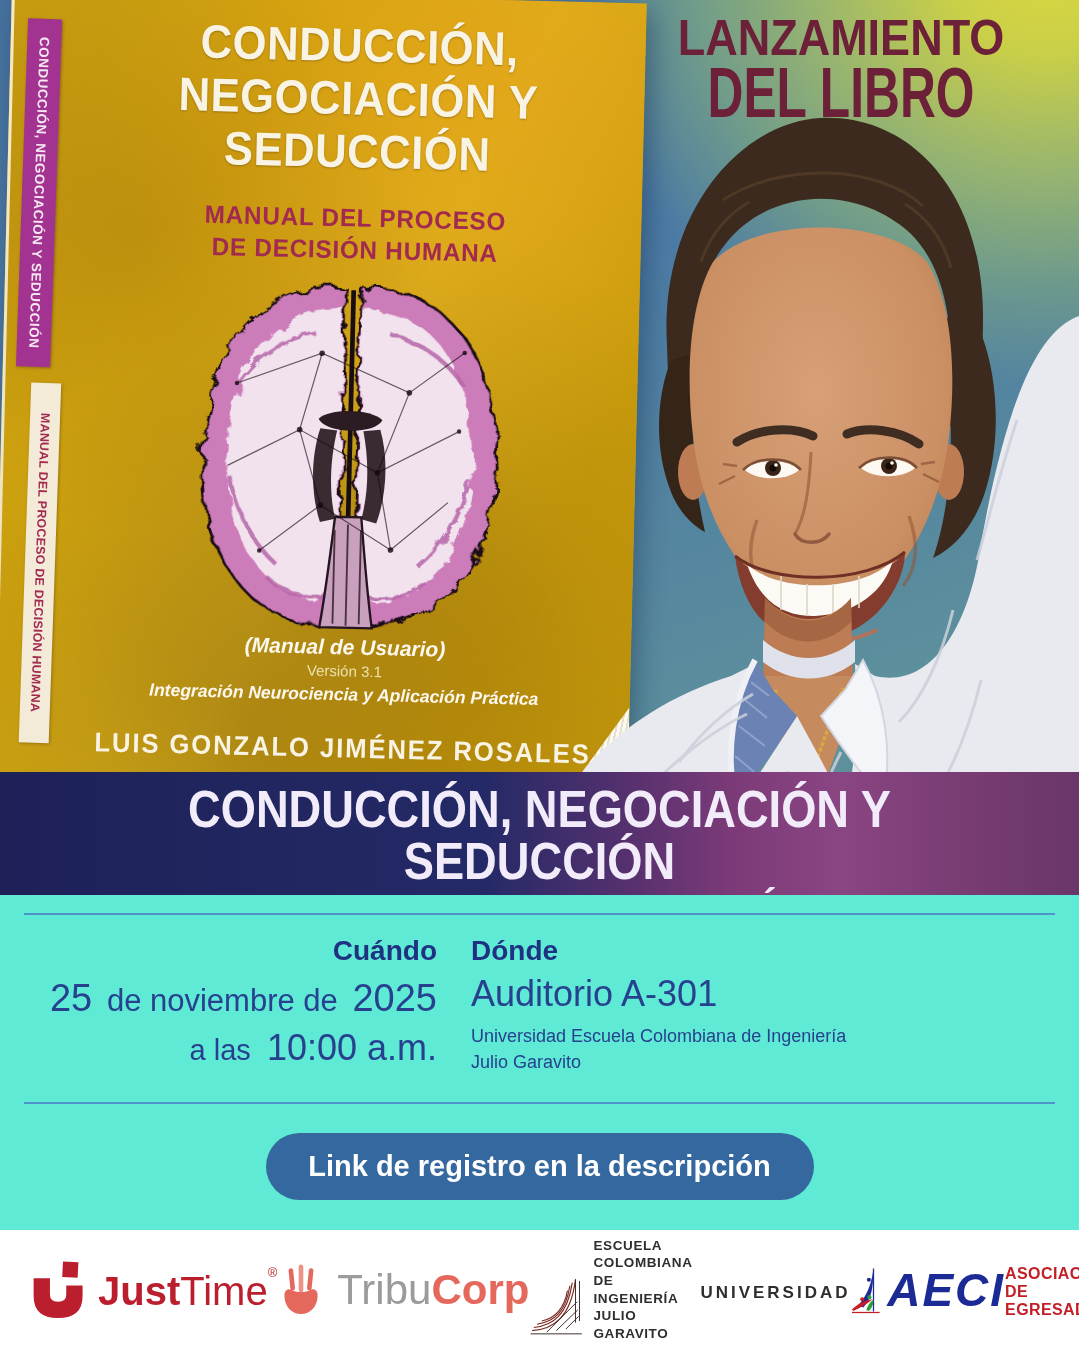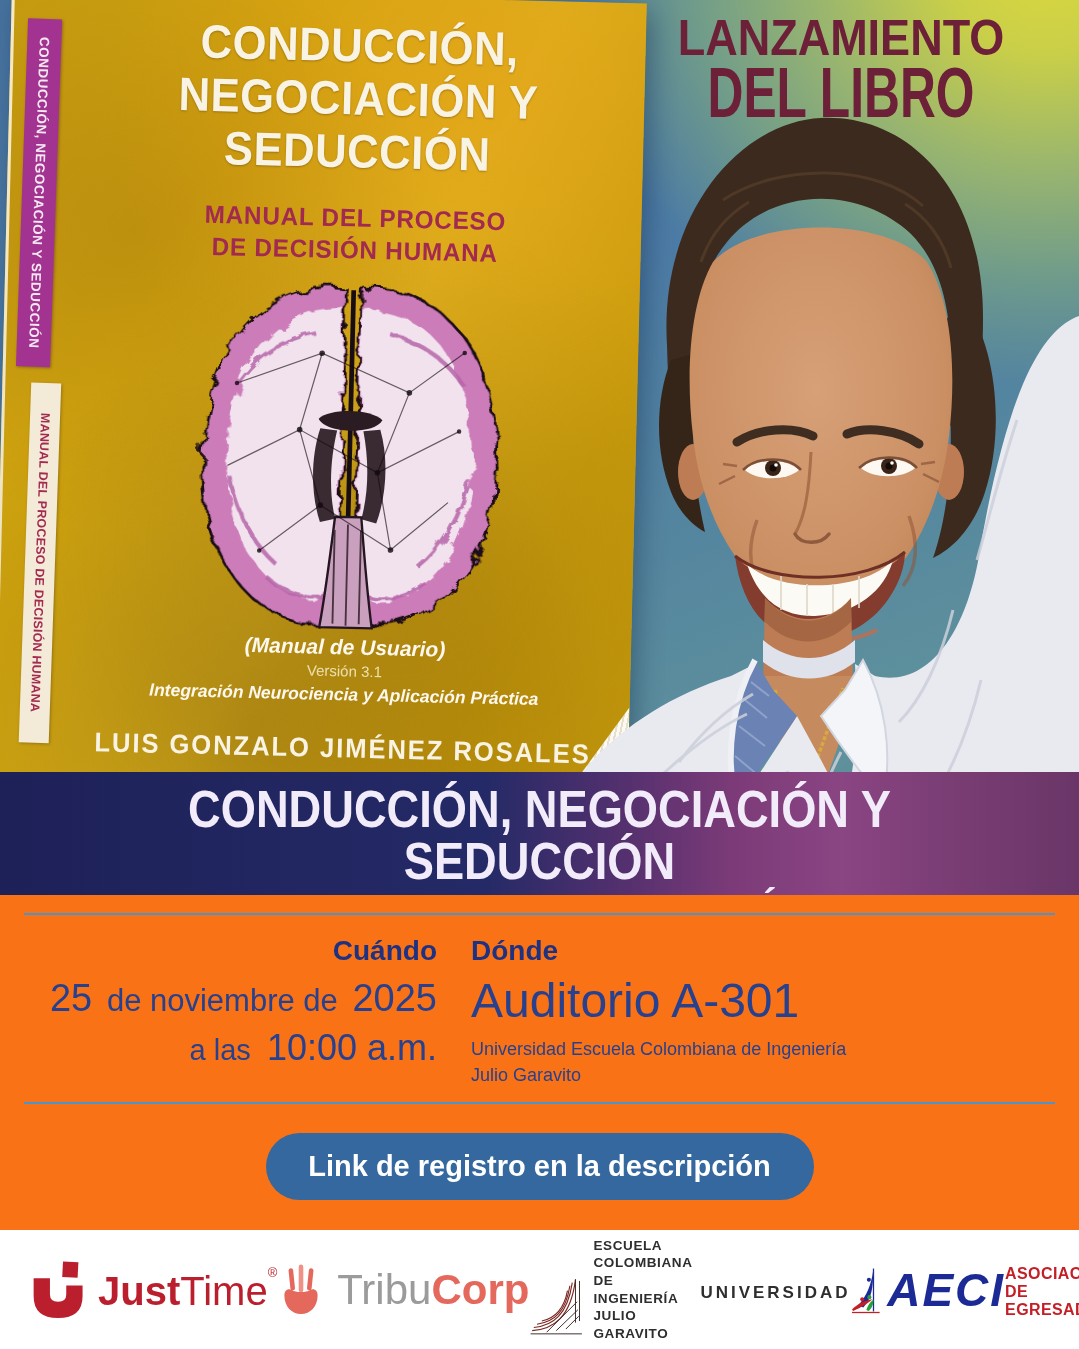--- a/index.html
+++ b/index.html
@@ -51,33 +51,33 @@
   .portrait{position:absolute;right:0;top:0;width:520px;height:895px;z-index:3;}
 
   
   .banner{position:absolute;left:0;top:772px;width:100%;height:123px;z-index:6;
     background:linear-gradient(90deg,#1e2158 0%,#242a67 45%,#55306e 58%,#7c3b78 68%,#8a4583 78%,#7a3d74 88%,#6a3668 100%);
     color:#f2ecfa;text-align:center;}
   .banner .b1{margin-top:11px;font-size:52px;font-weight:800;line-height:1;transform:scaleX(.87);transform-origin:center;}
   .banner .b2{margin-top:3px;font-size:44px;font-weight:800;line-height:1;transform:scaleX(.89);transform-origin:center;}
 
   
-  .info{position:relative;height:335px;background:#f97316;}
+  .info{position:relative;height:335px;background:#5eead4;}
   .rule{position:absolute;left:24px;right:24px;height:2px;background:#4e93c9;}
   .rule-top{top:18px;} .rule-bottom{top:207px;}
   .info-grid{position:absolute;top:40px;left:0;right:0;display:flex;color:#27418f;}
   .col-left{width:437px;text-align:right;padding-right:17px;}
   .col-right{flex:1;text-align:left;padding-left:17px;}
   .io-label{font-size:28px;font-weight:bold;color:#1f3282;}
   .date-line{margin-top:10px;font-size:31px;white-space:nowrap;}
   .date-line .big{font-size:38px;}
   .date-line .mid{margin:0 6px;}
   .time-line{margin-top:7px;font-size:29px;white-space:nowrap;}
   .time-line .big{font-size:36px;margin-left:8px;}
-  .venue{margin-top:6px;font-size:48px;}
+  .venue{margin-top:6px;font-size:36px;}
   .org{margin-top:9px;font-size:18px;line-height:1.42;}
 
   
   .cta-btn{position:absolute;top:238px;left:50%;transform:translateX(-50%);
     width:548px;height:67px;border:none;border-radius:34px;background:#35689e;
     color:#fff;font-family:"Liberation Sans",sans-serif;font-size:29px;font-weight:bold;cursor:pointer;}
 
   
   .footer{height:119px;background:#fff;display:flex;align-items:center;justify-content:space-between;padding:0 30px;}
   .logo{display:flex;align-items:center;}

